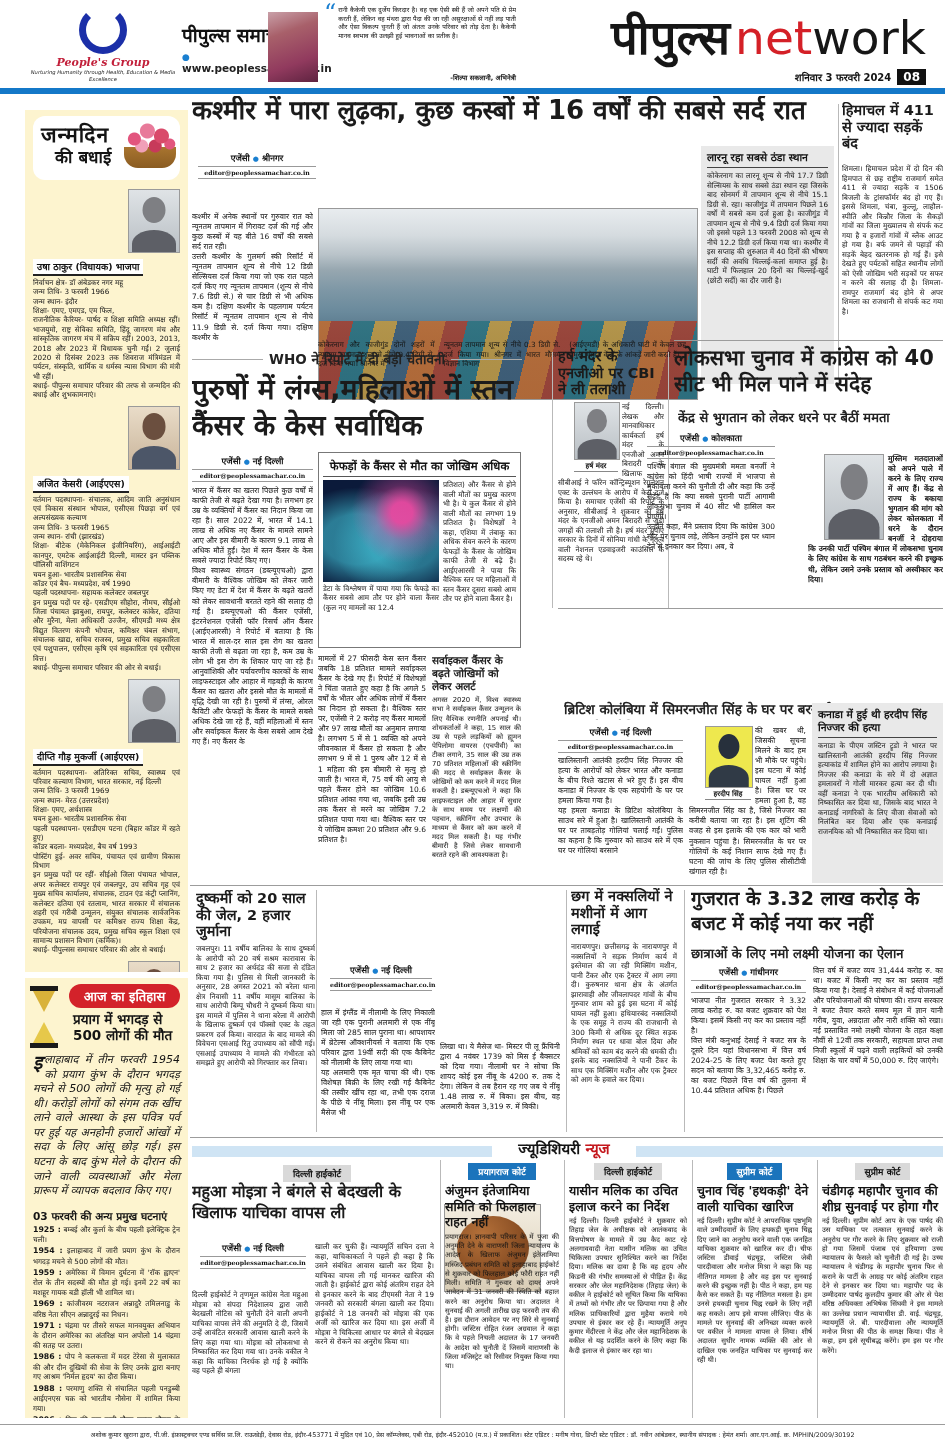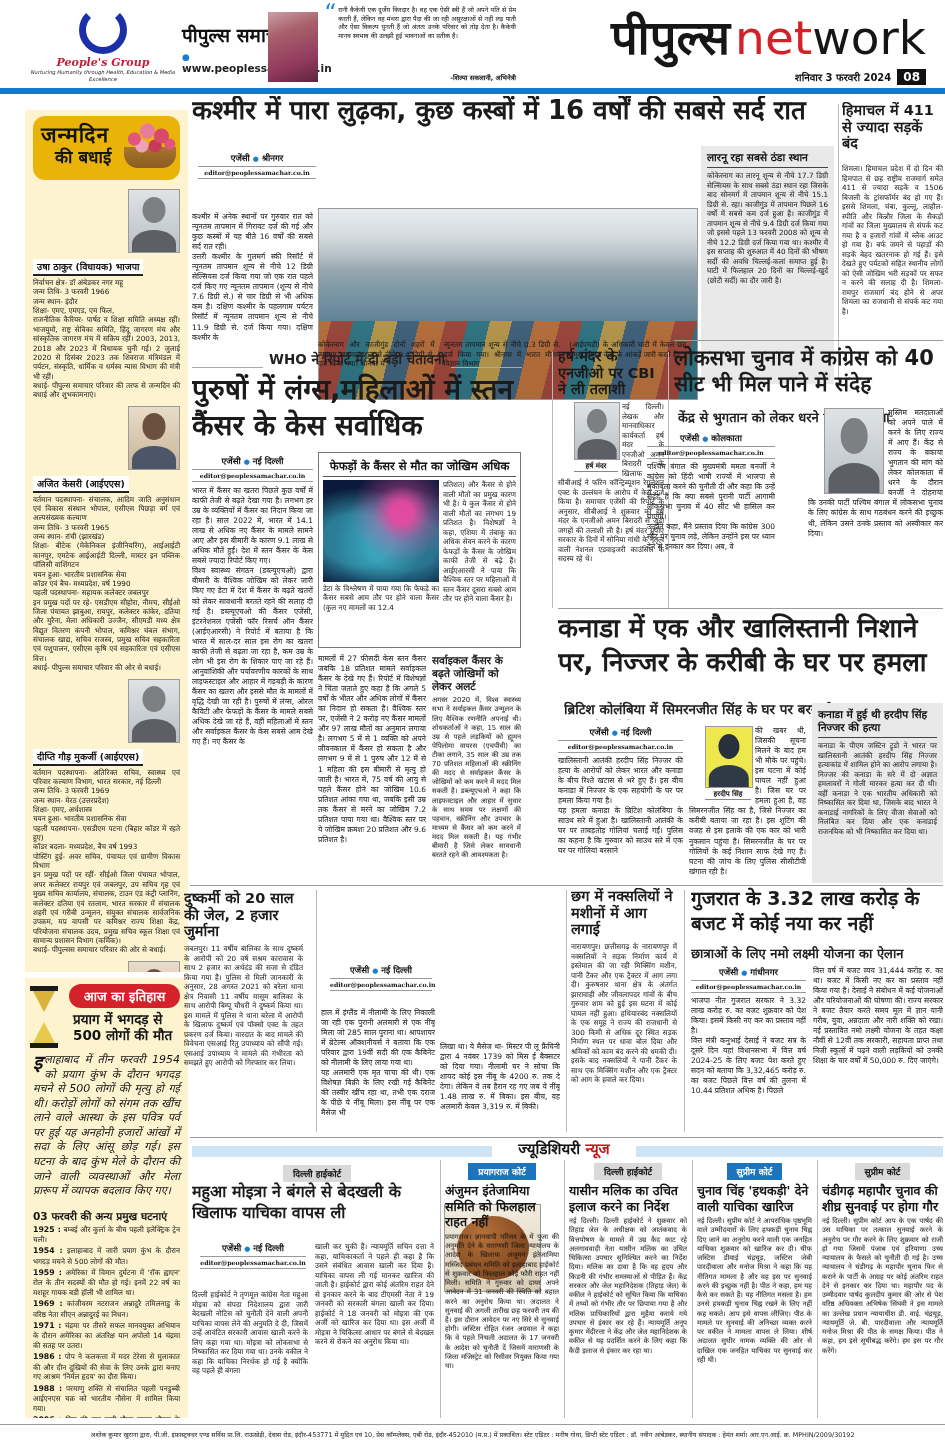--- a/index.html
+++ b/index.html
@@ -34,21 +34,21 @@
 
   
   .headline{font-weight:bold;color:#1b1b1b;line-height:1.15;}
   .body-text{font-size:7.5px;line-height:1.34;}
   .sm-text{font-size:7.2px;line-height:1.32;}
   .byl{text-align:center;}
   .byl .l1{font-size:8.6px;font-weight:bold;}
   .byl .dot{color:#1a7fd0;font-size:7px;}
   .byl .em{font-family:"DejaVu Serif",serif;font-size:6.2px;font-weight:bold;
         border-top:1px solid #999;border-bottom:1px solid #999;padding:2px 0;margin-top:2px;}
-  .kicker{display:flex;align-items:flex-end;gap:6px;font-size:13.5px;font-weight:bold;color:#222;justify-content:center;}
+  .kicker{display:flex;align-items:center;gap:6px;font-size:13.5px;font-weight:bold;color:#222;justify-content:center;}
   .kicker::before,.kicker::after{content:"";flex:1;height:1px;background:#aaa;}
   .gbox{background:#e9e9e9;padding:5px 6px;box-sizing:border-box;}
   .gbox-title{font-weight:bold;font-size:10.5px;line-height:1.25;border-bottom:1.5px solid #444;
         padding-bottom:3px;margin-bottom:3px;}
   .vline{background:#b9b9b9;width:1px;}
   .hline{background:#9c9c9c;height:1px;}
   .subhead{font-weight:bold;color:#222;}
 
   
   .photo-dal{background:linear-gradient(180deg,#e8ecef 0,#d5dbdf 14%,#b9c3c9 24%,#97a7b0 32%,
@@ -86,21 +86,21 @@
         linear-gradient(180deg,transparent 58%,#a8742f 59%,#8a5c22 100%);
         border-radius:0 0 14px 14px;}
   .hourglass{border-top:5px solid #1a1a1a;border-bottom:5px solid #1a1a1a;position:relative;}
   .hourglass::before{content:"";position:absolute;top:0;left:3px;border-left:11px solid transparent;
         border-right:11px solid transparent;border-top:21px solid #d9b23a;}
   .hourglass::after{content:"";position:absolute;bottom:0;left:3px;border-left:11px solid transparent;
         border-right:11px solid transparent;border-bottom:21px solid #e6c84a;}
 
   
   .sb{background:#fdf4cf;box-sizing:border-box;}
-  .bday-title-box{background:#eab308;border-radius:12px;margin:6px 8px 4px;padding:4px 8px;position:relative;height:56px;}
+  .bday-title-box{background:#ffffff;border-radius:12px;margin:6px 8px 4px;padding:4px 8px;position:relative;height:56px;}
   .bd1{font-size:21px;font-weight:bold;letter-spacing:1px;}
   .bd2{font-size:17px;font-weight:bold;margin-left:14px;margin-top:-3px;}
   .entry{padding:3px 8px 1px;}
   .entry-name{font-weight:bold;font-size:9.4px;background:#fff;display:inline-block;
         padding:1px 4px;border-bottom:2px solid #222;margin-bottom:2px;}
   .pf{float:right;width:50px;height:62px;margin:2px 0 2px 5px;}
   .entry-body{font-size:7.2px;line-height:1.3;text-align:justify;}
   .hist-head{background:#d3222a;color:#fff;font-weight:bold;font-size:13px;text-align:center;
         border-radius:14px;padding:3px 0;margin:6px 8px 2px 44px;}
   .hist-title{font-size:13.5px;font-weight:bold;line-height:1.2;margin:3px 8px 4px 48px;}
@@ -300,27 +300,26 @@
   <div class="abs headline ofh" style="left:674px;top:345px;width:269px;height:60px;font-size:21px;line-height:1.25;">लोकसभा चुनाव में कांग्रेस को 40 सीट भी मिल पाने में संदेह</div>
   <div class="abs subhead ofh" style="left:678px;top:408px;width:262px;height:20px;font-size:13px;">केंद्र से भुगतान को लेकर धरने पर बैठीं ममता</div>
   <div class="abs ofh" style="left:647px;top:432px;width:128px;height:176px;">
     <div class="byl" style="margin-bottom:3px;">
       <div class="l1"><span>एजेंसी</span> <span class="dot">●</span> <span>कोलकाता</span></div>
       <div class="em">editor@peoplessamachar.co.in</div>
     </div>
     <div class="body-text jt pre">पश्चिम बंगाल की मुख्यमंत्री ममता बनर्जी ने कांग्रेस को हिंदी भाषी राज्यों में भाजपा से मुकाबला करने की चुनौती दी और कहा कि उन्हें संदेह है कि क्या सबसे पुरानी पार्टी आगामी लोकसभा चुनाव में 40 सीट भी हासिल कर पाएगी।
 उन्होंने कहा, मैंने प्रस्ताव दिया कि कांग्रेस 300 सीट पर चुनाव लड़े, लेकिन उन्होंने इस पर ध्यान देने से इनकार कर दिया। अब, वे</div>
   </div>
-  <div class="abs ofh" style="left:808px;top:408px;width:135px;height:176px;">
+  <div class="abs ofh" style="left:808px;top:454px;width:135px;height:176px;font-weight:bold;">
     <div class="fl portrait" style="width:58px;height:84px;"></div>
     <div class="body-text jt">मुस्लिम मतदाताओं को अपने पाले में करने के लिए राज्य में आए हैं। केंद्र से राज्य के बकाया भुगतान की मांग को लेकर कोलकाता में धरने के दौरान बनर्जी ने दोहराया कि उनकी पार्टी पश्चिम बंगाल में लोकसभा चुनाव के लिए कांग्रेस के साथ गठबंधन करने की इच्छुक थी, लेकिन उसने उनके प्रस्ताव को अस्वीकार कर दिया।</div>
   </div>
 
   <div class="abs hline" style="left:558px;top:608px;width:385px;"></div>
-  <div class="abs headline ofh" style="left:558px;top:612px;width:385px;height:86px;font-size:26px;line-height:1.3;">कनाडा में एक और खालिस्तानी निशाने पर, निज्जर के करीबी के घर पर हमला</div>
   <div class="abs subhead ofh" style="left:564px;top:700px;width:300px;height:20px;font-size:13.5px;">ब्रिटिश कोलंबिया में सिमरनजीत सिंह के घर पर बरसाईं ताबड़तोड़ गोलियां</div>
   <div class="abs ofh" style="left:558px;top:726px;width:125px;height:157px;">
     <div class="byl" style="margin-bottom:3px;">
       <div class="l1"><span>एजेंसी</span> <span class="dot">●</span> <span>नई दिल्ली</span></div>
       <div class="em">editor@peoplessamachar.co.in</div>
     </div>
     <div class="body-text jt pre">खालिस्तानी आतंकी हरदीप सिंह निज्जर की हत्या के आरोपों को लेकर भारत और कनाडा के बीच रिश्ते खटास से भरे हुए हैं। इस बीच कनाडा में निज्जर के एक सहयोगी के घर पर हमला किया गया है।
 यह हमला कनाडा के ब्रिटिश कोलंबिया के साउथ सरे में हुआ है। खालिस्तानी आतंकी के घर पर ताबड़तोड़ गोलियां चलाई गईं। पुलिस का कहना है कि गुरुवार को साउथ सरे में एक घर पर गोलियां बरसाने</div>
   </div>
   <div class="abs ofh" style="left:689px;top:726px;width:117px;height:157px;">
@@ -330,21 +329,21 @@
     </div>
     <div class="body-text jt">की खबर थी, जिसकी सूचना मिलने के बाद हम भी मौके पर पहुंचे। इस घटना में कोई घायल नहीं हुआ है। जिस घर पर हमला हुआ है, वह सिमरनजीत सिंह का है, जिसे निज्जर का करीबी बताया जा रहा है। इस शूटिंग की वजह से इस इलाके की एक कार को भारी नुकसान पहुंचा है। सिमरनजीत के घर पर गोलियों के कई निशान साफ देखे गए हैं। घटना की जांच के लिए पुलिस सीसीटीवी खंगाल रही है।</div>
   </div>
   <div class="abs gbox ofh" style="left:812px;top:703px;width:131px;height:180px;">
     <div class="gbox-title">कनाडा में हुई थी हरदीप सिंह निज्जर की हत्या</div>
     <div class="sm-text jt">कनाडा के पीएम जस्टिन ट्रूडो ने भारत पर खालिस्तानी आतंकी हरदीप सिंह निज्जर हत्याकांड में शामिल होने का आरोप लगाया है। निज्जर की कनाडा के सरे में दो अज्ञात हमलावरों ने गोली मारकर हत्या कर दी थी। वहीं कनाडा ने एक भारतीय अधिकारी को निष्कासित कर दिया था, जिसके बाद भारत ने कनाडाई नागरिकों के लिए वीजा सेवाओं को निलंबित कर दिया और एक कनाडाई राजनयिक को भी निष्कासित कर दिया था।</div>
   </div>
 
   <div class="abs hline" style="left:190px;top:885px;width:753px;"></div>
 
-  <div class="abs ofh" style="left:184px;top:890px;width:119px;height:244px;">
+  <div class="abs ofh" style="left:196px;top:890px;width:119px;height:244px;">
     <div class="headline" style="font-size:14.5px;margin-bottom:4px;">दुष्कर्मी को 20 साल की जेल, 2 हजार जुर्माना</div>
     <div class="sm-text jt">जबलपुर। 11 वर्षीय बालिका के साथ दुष्कर्म के आरोपी को 20 वर्ष सश्रम कारावास के साथ 2 हजार का अर्थदंड की सजा से दंडित किया गया है। पुलिस से मिली जानकारी के अनुसार, 28 अगस्त 2021 को बरेला थाना क्षेत्र निवासी 11 वर्षीय मासूम बालिका के साथ आरोपी बिम्पू चौधरी ने दुष्कर्म किया था। इस मामले में पुलिस ने थाना बरेला में आरोपी के खिलाफ दुष्कर्म एवं पॉक्सो एक्ट के तहत प्रकरण दर्ज किया। वारदात के बाद मामले की विवेचना एसआई रितु उपाध्याय को सौंपी गई। एसआई उपाध्याय ने मामले की गंभीरता को समझते हुए आरोपी को गिरफ्तार कर लिया।</div>
   </div>
   <div class="abs vline" style="left:316px;top:890px;height:242px;"></div>
 
   <div class="abs byl" style="left:330px;top:964px;width:102px;">
     <div class="l1"><span>एजेंसी</span> <span class="dot">●</span> <span>नई दिल्ली</span></div>
     <div class="em">editor@peoplessamachar.co.in</div>
   </div>
   <div class="abs photo-lemon" style="left:444px;top:950px;width:95px;height:86px;"></div>

